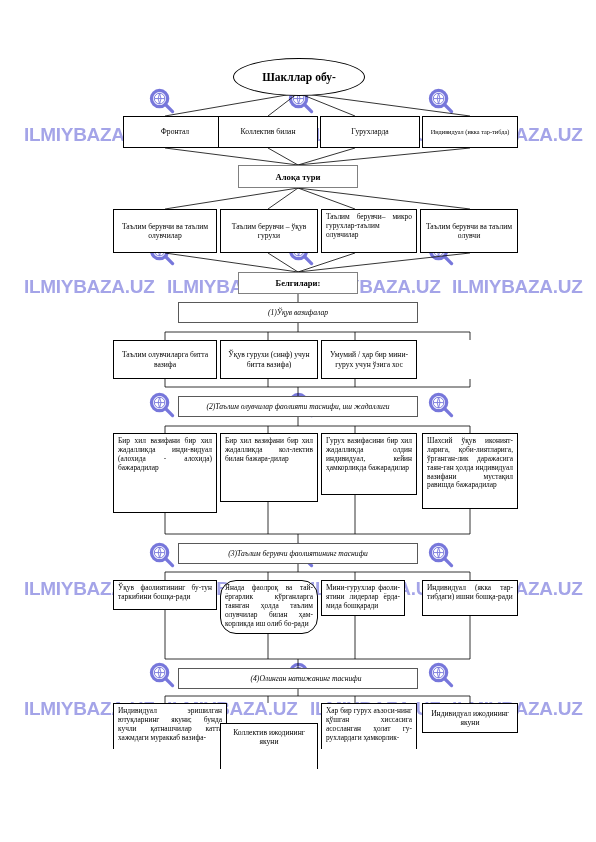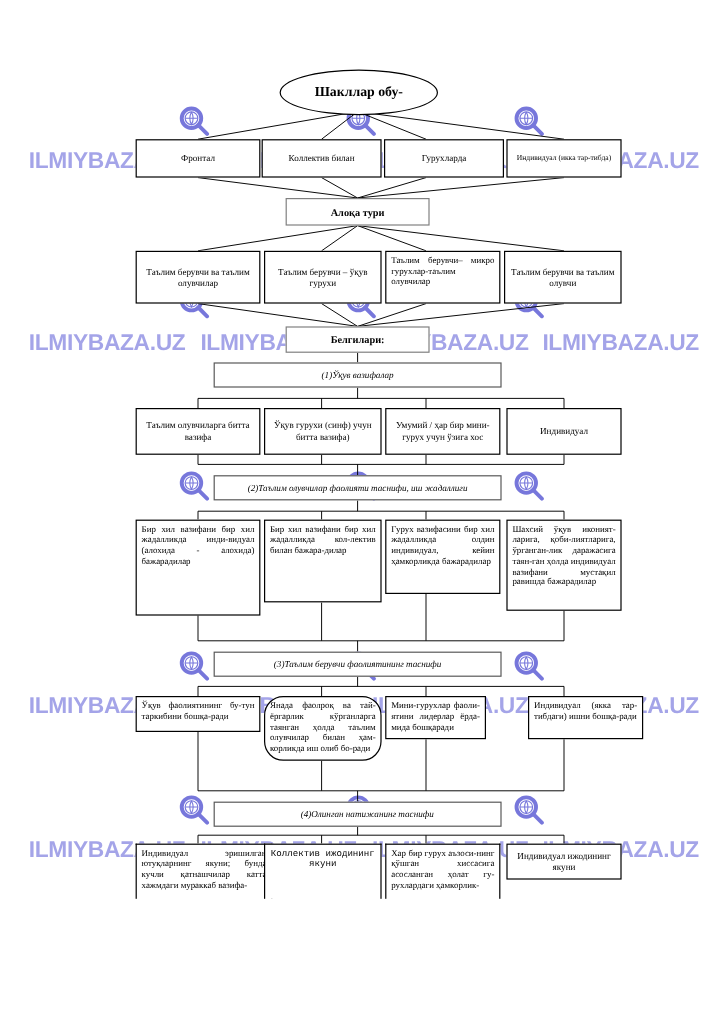--- a/index.html
+++ b/index.html
@@ -362,21 +362,21 @@
       <line x1="470" y1="696" x2="470" y2="703"></line>
     </g>
   </svg>
 
   <div class="diagram">
 
     <div class="ellipse" style="left:233px;top:58px;width:132px;height:38px;">
       <span class="txt">Шакллар  обу-</span>
     </div>
 
-    <div class="node" style="left:113px;top:116px;width:104px;height:32px;">
+    <div class="node" style="left:123px;top:116px;width:104px;height:32px;">
       <span class="txt">Фронтал</span>
     </div>
     <div class="node" style="left:218px;top:116px;width:100px;height:32px;">
       <span class="txt">Коллектив билан</span>
     </div>
     <div class="node" style="left:320px;top:116px;width:100px;height:32px;">
       <span class="txt">Гурухларда</span>
     </div>
     <div class="node" style="left:422px;top:116px;width:96px;height:32px;font-size:6.3px;">
       <span class="txt">Индивидуал (икка тар-тибда)</span>
@@ -410,23 +410,20 @@
     <div class="node" style="left:113px;top:340px;width:104px;height:39px;">
       <span class="txt" style="white-space:pre-line;">Таълим олувчиларга битта
 вазифа</span>
     </div>
     <div class="node" style="left:220px;top:340px;width:98px;height:39px;">
       <span class="txt">Ўқув гурухи (синф) учун битта вазифа)</span>
     </div>
     <div class="node" style="left:321px;top:340px;width:96px;height:39px;">
       <span class="txt">Умумий / ҳар бир мини-гурух учун ўзига хос</span>
     </div>
-    <div class="node" style="left:422px;top:340px;width:96px;height:39px;">
-      <span class="txt">Индивидуал</span>
-    </div>
 
     <div class="bar" style="left:178px;top:396px;width:240px;height:21px;">
       <span class="txt">(2)Таълим олувчилар фаолияти  таснифи, иш жадаллиги</span>
     </div>
 
     <div class="node just" style="left:113px;top:433px;width:104px;height:80px;">
       <span class="txt">Бир хил вазифани бир хил жадалликда инди-видуал (алохида - алохида) бажарадилар</span>
     </div>
     <div class="node just" style="left:220px;top:433px;width:98px;height:69px;">
       <span class="txt">Бир хил вазифани бир хил жадалликда кол-лектив билан бажара-дилар</span>
@@ -444,32 +441,32 @@
 
     <div class="node just" style="left:113px;top:580px;width:104px;height:30px;">
       <span class="txt">Ўқув фаолиятининг бу-тун таркибини бошқа-ради</span>
     </div>
     <div class="node just" style="left:220px;top:580px;width:98px;height:54px;border-radius:16px;">
       <span class="txt">Янада фаолроқ ва тай-ёргарлик кўрганларга таянган ҳолда таълим олувчилар билан ҳам-корликда иш олиб бо-ради</span>
     </div>
     <div class="node just" style="left:321px;top:580px;width:84px;height:36px;">
       <span class="txt">Мини-гурухлар фаоли-ятини лидерлар ёрда-мида бошқаради</span>
     </div>
-    <div class="node just" style="left:440px;top:580px;width:96px;height:36px;">
+    <div class="node just" style="left:422px;top:580px;width:96px;height:36px;">
       <span class="txt">Индивидуал (якка тар-тибдаги) ишни бошқа-ради</span>
     </div>
 
     <div class="bar" style="left:178px;top:668px;width:240px;height:21px;padding-left:16px;">
       <span class="txt">(4)Олинган натижанинг таснифи</span>
     </div>
 
     <div class="node just clip-bottom" style="left:113px;top:703px;width:114px;height:46px;border-bottom:none;">
       <span class="txt">Индивидуал эришилган ютуқларнинг якуни; бунда кучли қатнашчилар катта хажмдаги мураккаб вазифа-</span>
     </div>
-    <div class="node clip-bottom" style="left:220px;top:703px;width:98px;height:46px;border-bottom:none;align-items:flex-start;padding-top:4px;font-family:Liberation Mono, monospace;">
+    <div class="node clip-bottom" style="left:220px;top:723px;width:98px;height:46px;border-bottom:none;align-items:flex-start;padding-top:4px;">
       <span class="txt">Коллектив ижодининг якуни</span>
     </div>
     <div class="node just clip-bottom" style="left:321px;top:703px;width:96px;height:46px;border-bottom:none;">
       <span class="txt">Хар бир гурух аъзоси-нинг қўшган хиссасига асосланган ҳолат гу-рухлардаги ҳамкорлик-</span>
     </div>
     <div class="node clip-bottom" style="left:422px;top:703px;width:96px;height:30px;">
       <span class="txt">Индивидуал ижодининг якуни</span>
     </div>
 
   </div>

